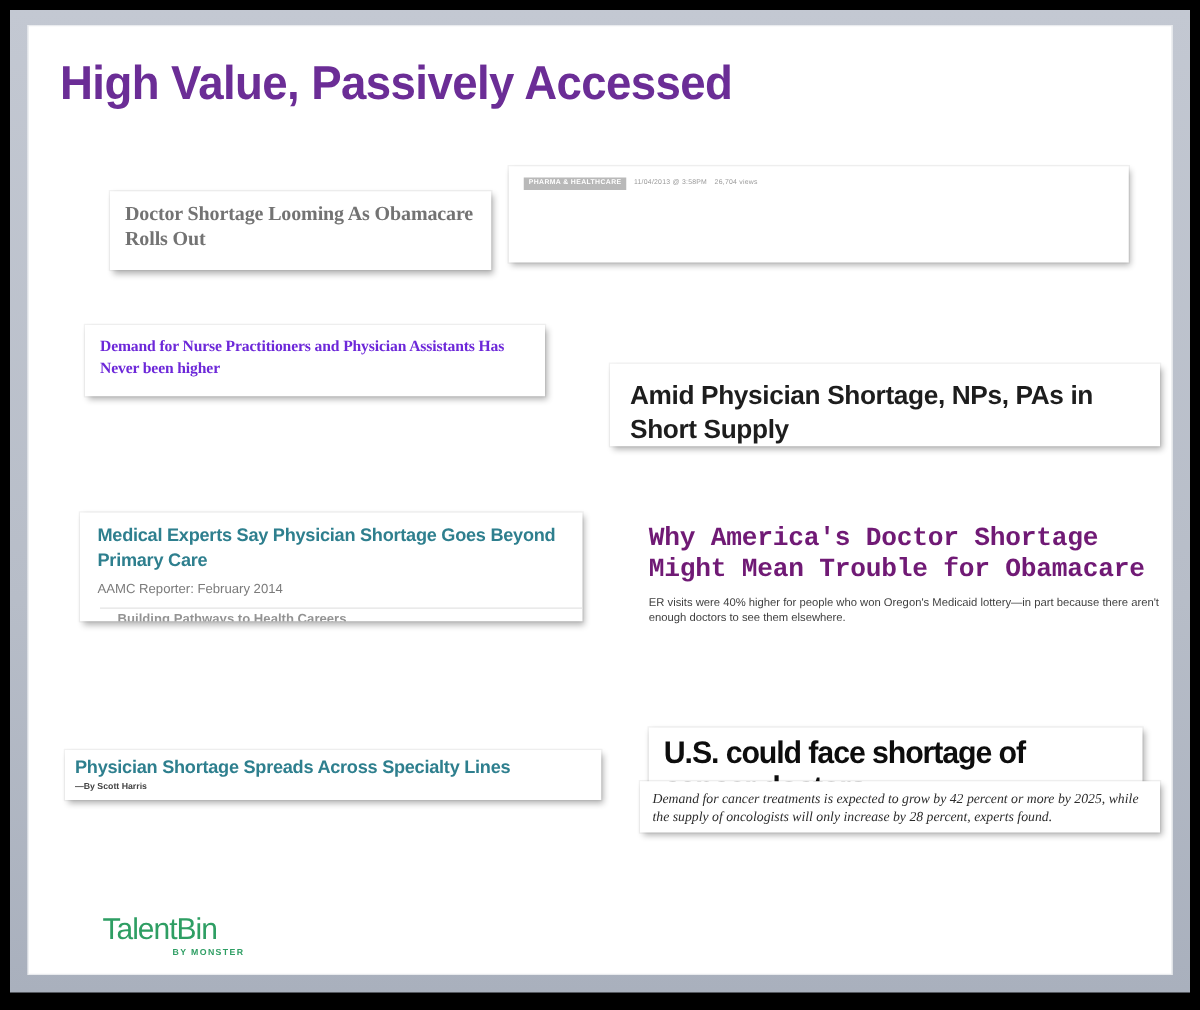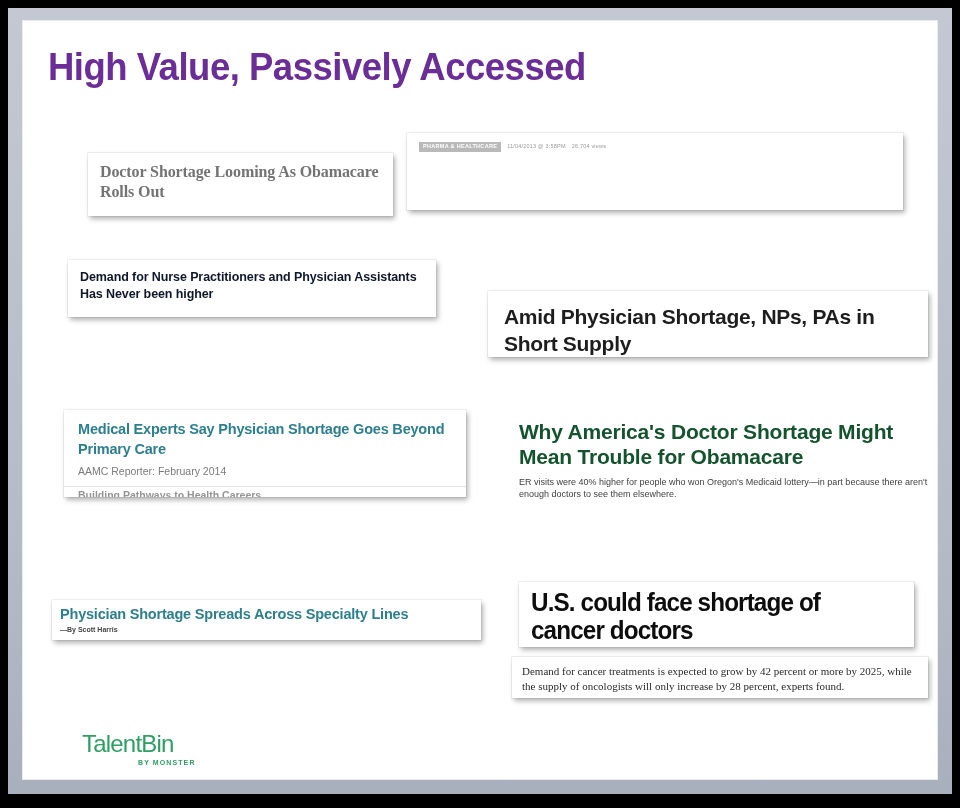--- a/index.html
+++ b/index.html
@@ -112,22 +112,23 @@
     color: #1a1a1a;
     letter-spacing: -0.2px;
   }
 
   
   .c3 { left: 46px; top: 240px; width: 368px; height: 57px; }
   .c3 .hl {
     font-weight: bold;
     font-size: 12.5px;
     line-height: 1.35;
-    color: #0f172a;
+    color: #6d28d9;
     letter-spacing: -0.1px;
+    font-family: Liberation Serif, serif;
   }
 
   
   .c4 { left: 466px; top: 271px; width: 440px; height: 66px; }
   .c4 .hl {
     font-weight: bold;
     font-size: 21px;
     line-height: 1.3;
     color: #1d1d1d;
     letter-spacing: -0.3px;
@@ -144,21 +145,21 @@
     color: #2e7f8e;
     letter-spacing: -0.2px;
   }
   .c5 .sub {
     margin-top: 6px;
     font-size: 10.5px;
     color: #7b7b7b;
   }
   .c5 .cutline {
     position: absolute;
-    left: 0; right: 0;
+    left: 16px; right: 0;
     bottom: 0;
     height: 10px;
     border-top: 1px solid #e3e3e3;
     overflow: hidden;
   }
   .c5 .cutline span {
     display: block;
     margin: 2px 0 0 14px;
     font-size: 10.5px;
     font-weight: bold;
@@ -167,25 +168,25 @@
     white-space: nowrap;
   }
 
   
   .c6 {
     left: 497px; top: 400px; width: 416px; height: 80px;
     background: transparent;
   }
   .c6 .clip-inner { padding: 0; }
   .c6 .hl {
-    font-family: Liberation Sans, sans-serif;
+    font-family: Liberation Mono, monospace;
     font-weight: bold;
     font-size: 21px;
     line-height: 1.18;
-    color: #14532d;
+    color: #701a75;
     letter-spacing: -0.2px;
   }
   .c6 .deck {
     margin-top: 6px;
     font-size: 9px;
     line-height: 1.42;
     color: #3f3f3f;
   }
 
   
@@ -213,21 +214,21 @@
     font-weight: bold;
     font-size: 25px;
     line-height: 1.12;
     color: #0d0d0d;
     letter-spacing: -0.9px;
     transform: scaleX(0.97);
     transform-origin: left center;
   }
 
   
-  .c9 { left: 490px; top: 637px; width: 416px; height: 41px; }
+  .c9 { left: 490px; top: 605px; width: 416px; height: 41px; font-style: italic; }
   .c9 .clip-inner { padding: 7px 10px; }
   .c9 .body {
     font-family: "Liberation Serif", serif;
     font-size: 11px;
     line-height: 1.4;
     color: #2b2b2b;
   }
 
   
   .logo {

